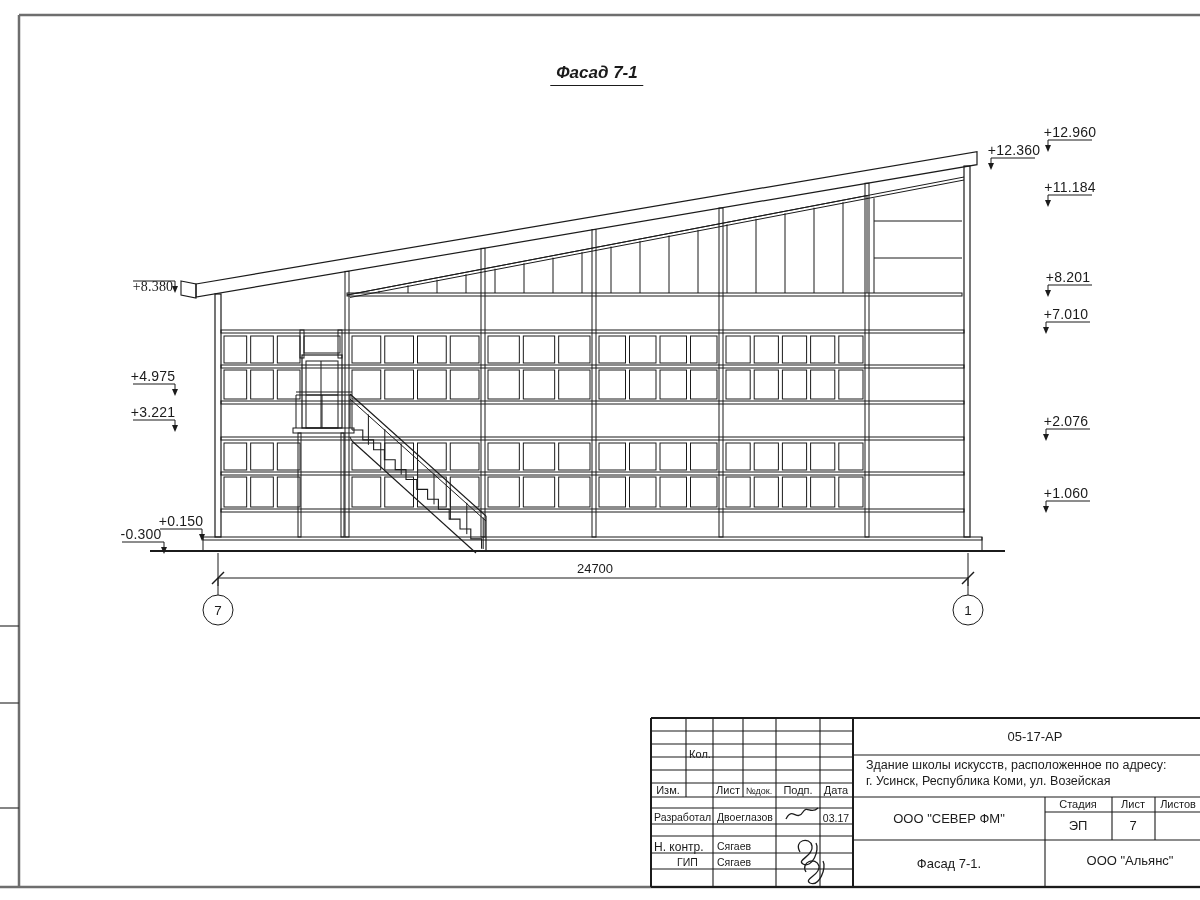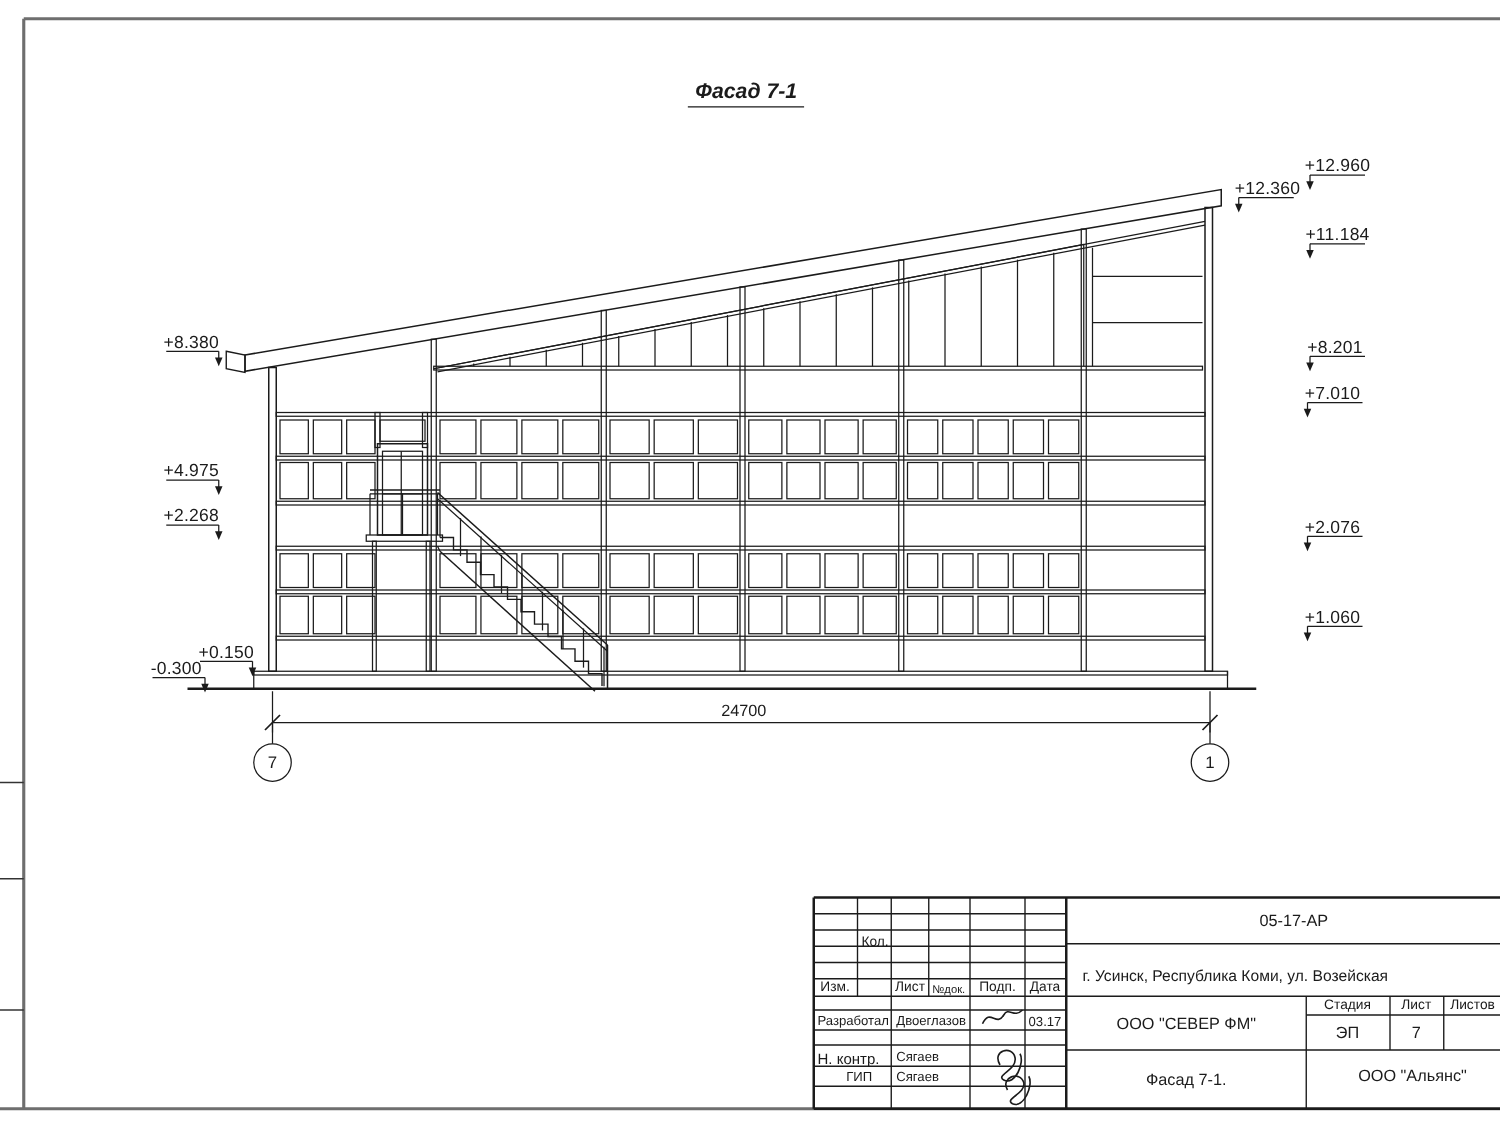--- a/index.html
+++ b/index.html
@@ -254,39 +254,40 @@
       <line x1="1045" y1="797" x2="1045" y2="887" stroke="#1b1b1b" stroke-width="1.1"></line>
       <line x1="1112" y1="797" x2="1112" y2="840" stroke="#1b1b1b" stroke-width="1.1"></line>
       <line x1="1155" y1="797" x2="1155" y2="840" stroke="#1b1b1b" stroke-width="1.1"></line>
       <path d="M786,819 C792,806 797,822 803,812 C807,805 811,815 818,808" fill="none" stroke="#1b1b1b" stroke-width="1.3"></path>
       <path d="M800,852 C793,840 810,836 812,846 C814,856 796,860 803,864 C812,869 820,850 816,843" fill="none" stroke="#1b1b1b" stroke-width="1.3"></path>
       <path d="M806,872 C800,862 816,856 819,866 C821,875 803,879 810,883 C819,887 827,868 823,861" fill="none" stroke="#1b1b1b" stroke-width="1.3"></path>
     </svg>
 
   <div class="lbl dtitle" style="left:597px;top:63px;">Фасад 7-1</div>
 
-  <div class="lbl elev" style="left:153px;top:265px;">+8.380</div>
+  <div class="lbl elev" style="left:153px;top:279px;font-family:Liberation Serif, serif;">+8.380</div>
   <div class="lbl elev" style="left:153px;top:368px;">+4.975</div>
-  <div class="lbl elev" style="left:153px;top:404px;">+2.268</div>
+  <div class="lbl elev" style="left:153px;top:404px;">+3.221</div>
   <div class="lbl elev" style="left:181px;top:513px;">+0.150</div>
   <div class="lbl elev" style="left:141px;top:526px;">-0.300</div>
 
   <div class="lbl elev" style="left:1070px;top:124px;">+12.960</div>
   <div class="lbl elev" style="left:1014px;top:142px;">+12.360</div>
   <div class="lbl elev" style="left:1070px;top:179px;">+11.184</div>
   <div class="lbl elev" style="left:1068px;top:269px;">+8.201</div>
   <div class="lbl elev" style="left:1066px;top:306px;">+7.010</div>
   <div class="lbl elev" style="left:1066px;top:413px;">+2.076</div>
   <div class="lbl elev" style="left:1066px;top:485px;">+1.060</div>
 
   <div class="lbl dim" style="left:595px;top:561px;">24700</div>
   <div class="lbl axis" style="left:218px;top:610px;">7</div>
   <div class="lbl axis" style="left:968px;top:610px;">1</div>
 
   <div class="lbl tb-big tb-center" style="left:1035px;top:729px;">05-17-АР</div>
+  <div class="lbl addr" style="left:866px;top:757px;">Здание школы искусств, расположенное по адресу:</div>
   <div class="lbl addr" style="left:866px;top:773px;">г. Усинск, Республика Коми, ул. Возейская</div>
 
   <div class="lbl tb tb-center" style="left:668px;top:784px;">Изм.</div>
   <div class="lbl tb tb-center" style="left:700px;top:748px;">Кол.</div>
   <div class="lbl tb tb-center" style="left:728px;top:784px;">Лист</div>
   <div class="lbl tb-small tb-center" style="left:759px;top:786px;">№док.</div>
   <div class="lbl tb tb-center" style="left:798px;top:784px;">Подп.</div>
   <div class="lbl tb tb-center" style="left:836px;top:784px;">Дата</div>
 
   <div class="lbl tb" style="left:654px;top:811px;font-size:10.5px;">Разработал</div>

